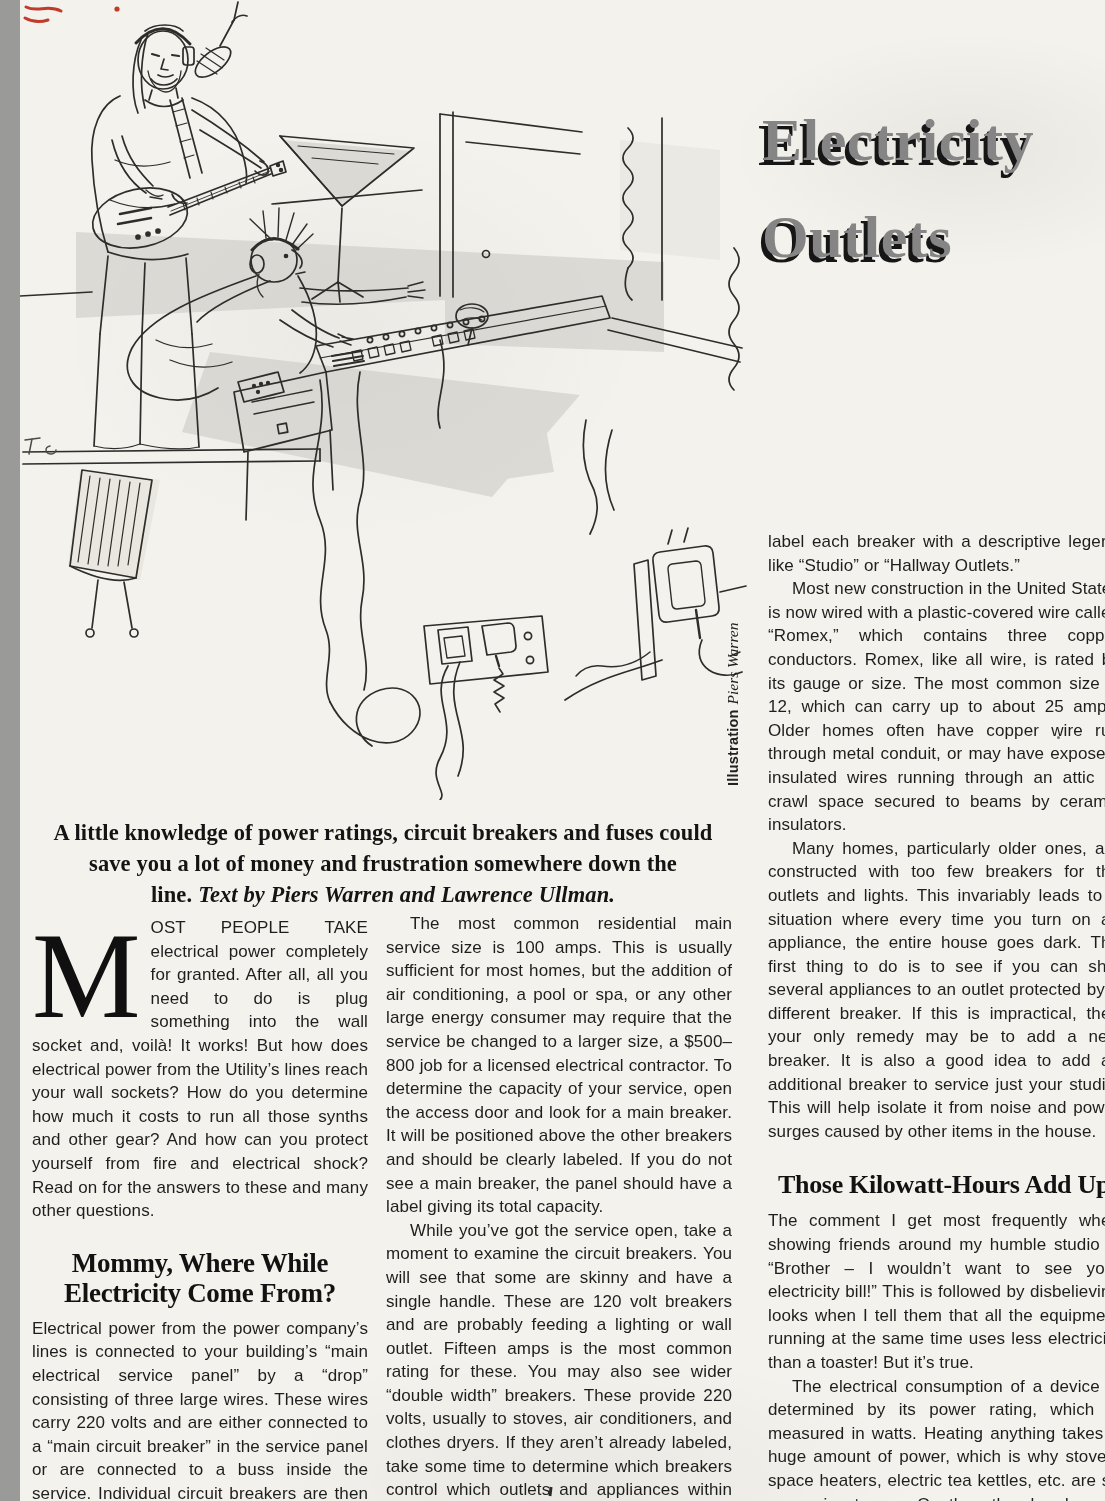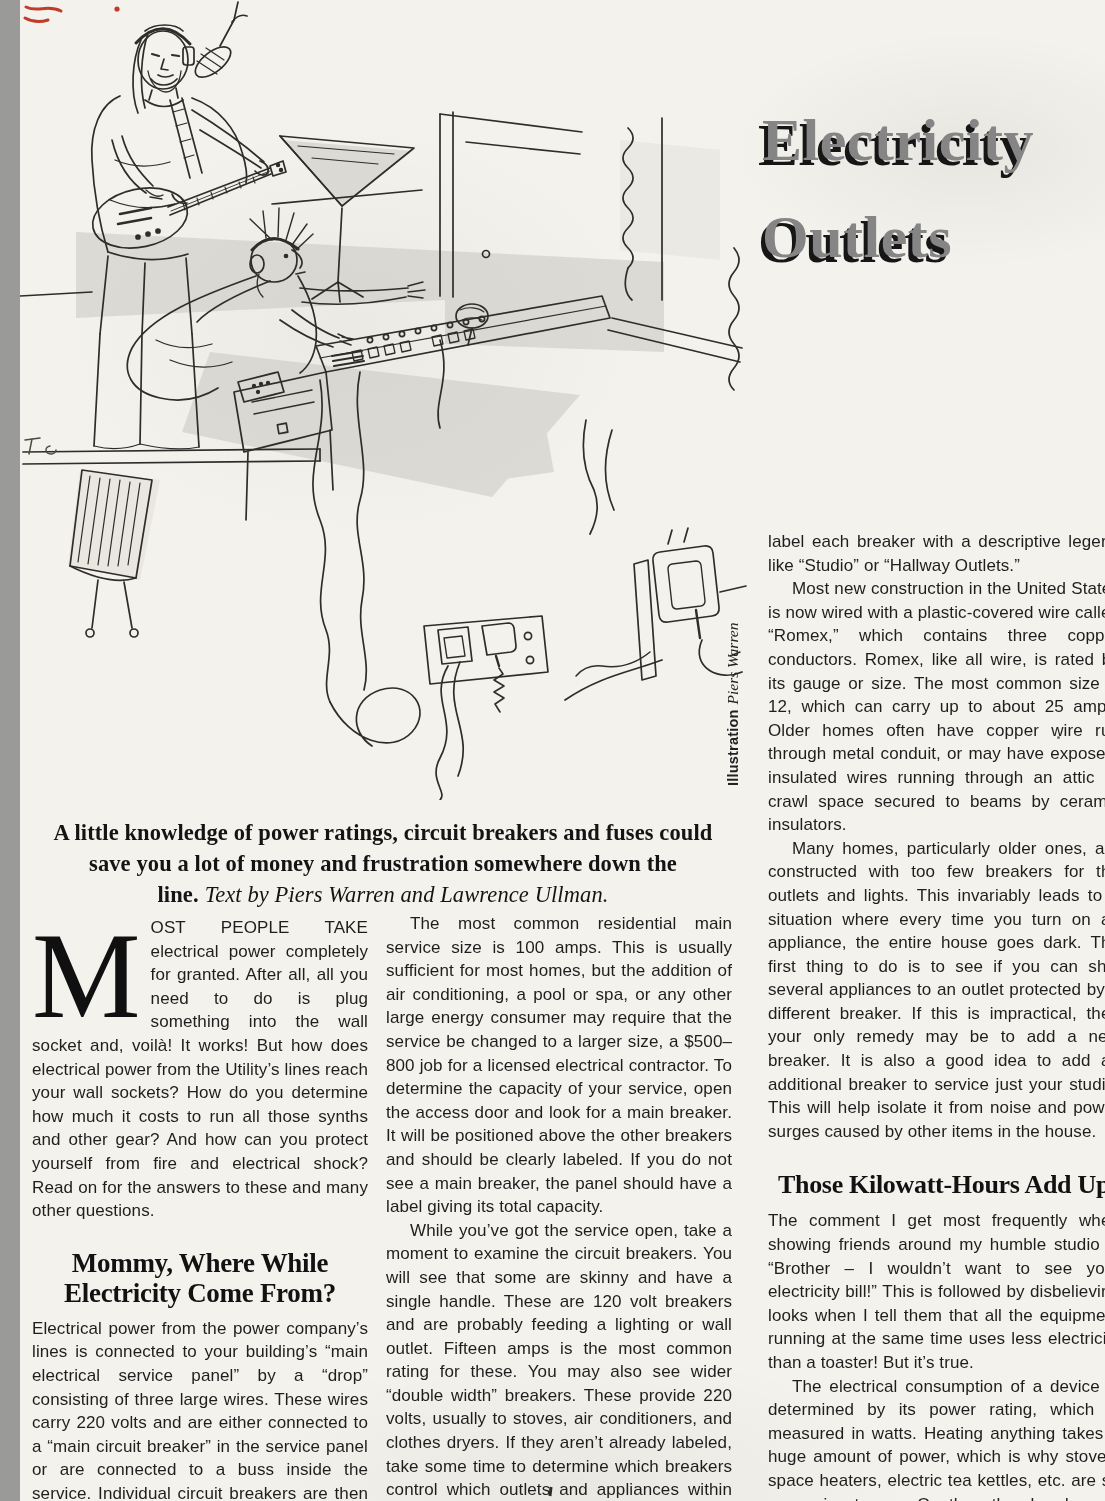--- a/index.html
+++ b/index.html
@@ -35,21 +35,21 @@
   .credit .lab{font-weight:bold; letter-spacing:0.2px;}
   .credit .nm{font-family:"Liberation Serif",serif; font-style:italic; font-size:15.5px; margin-left:5px;}
 
   
   .standfirst{
     position:absolute; left:26px; top:817px; width:674px;
     text-align:center; font-family:"Liberation Serif",serif;
     font-size:22.5px; line-height:31px; font-weight:bold; color:#141414;
     letter-spacing:0.1px;
   }
-  .standfirst .byline{font-weight:normal; font-style:italic; margin-left:6px;text-align:right;}
+  .standfirst .byline{font-weight:bold; font-style:italic; margin-left:6px;text-align:right;}
 
   
   .col{
     position:absolute; text-align:justify;
     font-size:17px; line-height:23.6px; color:#1e1e1e;
     letter-spacing:0.1px;
   }
   .col p{margin:0;}
   .col p.ind{text-indent:24px;}
   .col h2{

